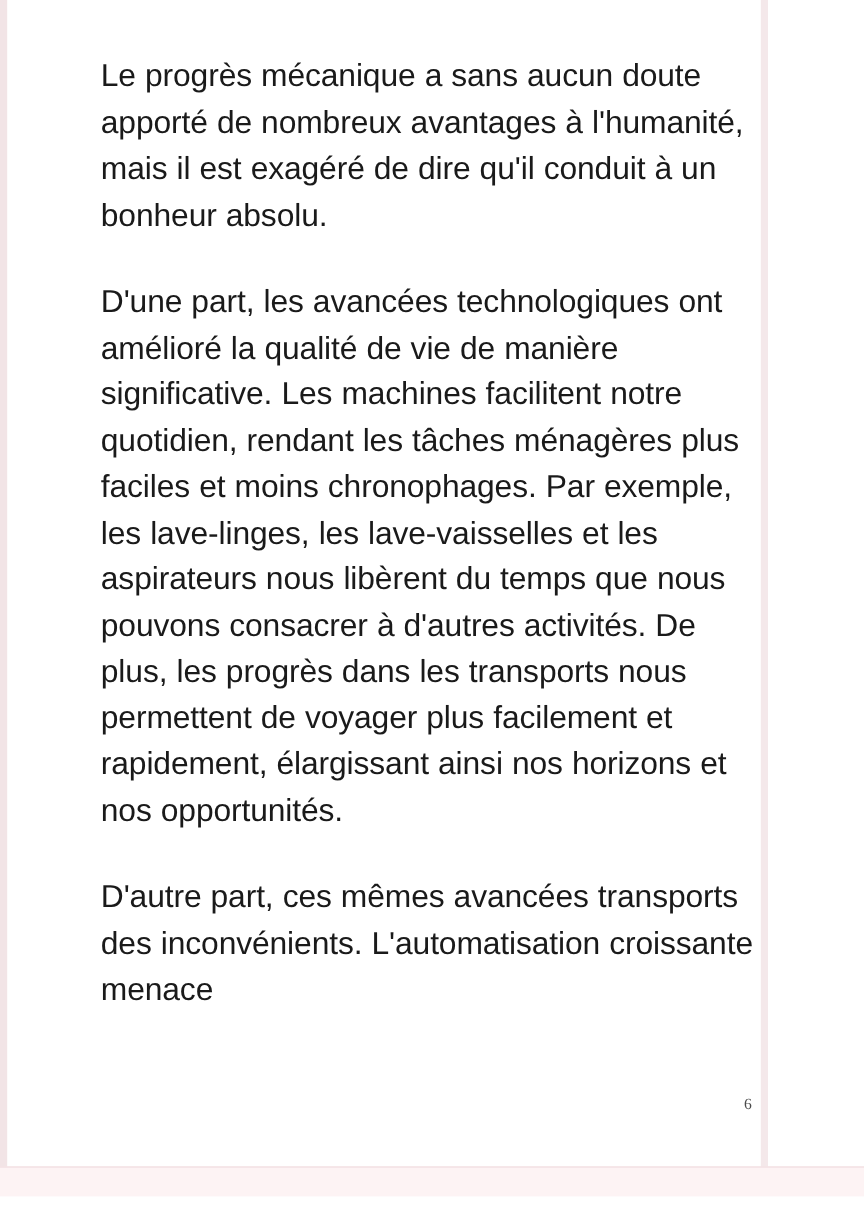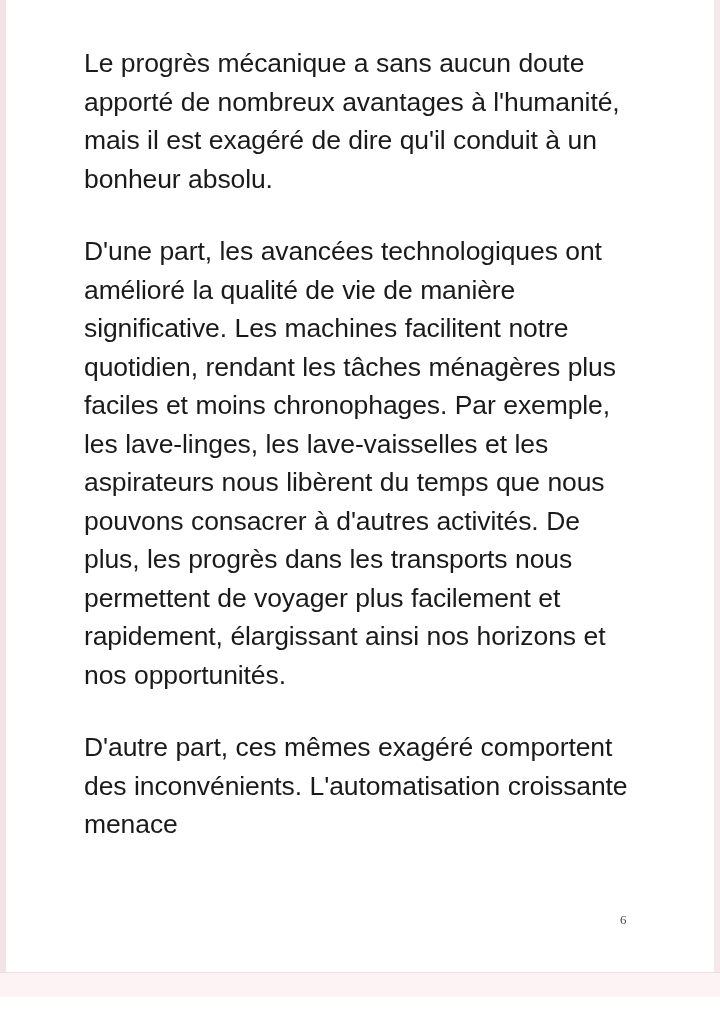--- a/index.html
+++ b/index.html
@@ -8,21 +8,21 @@
   }
   body {
     width: 720px;
     height: 1015px;
     background: #ffffff;
     font-family: "Liberation Sans", sans-serif;
     overflow: hidden;
   }
   .page {
     position: relative;
-    width: 720px;
+    width: 640px;
     height: 1015px;
     background: #ffffff;
     box-sizing: border-box;
   }
   
   .edge-left {
     position: absolute;
     left: 0;
     top: 0;
     width: 6px;
@@ -86,21 +86,21 @@
 <body>
 
 <div class="page">
 
   <div class="edge-left"></div>
   <div class="edge-right"></div>
 
   <div class="content">
     <p class="para">Le progrès mécanique a sans aucun doute apporté de nombreux avantages à l'humanité, mais il est exagéré de dire qu'il conduit à un bonheur absolu.</p>
     <p class="para">D'une part, les avancées technologiques ont amélioré la qualité de vie de manière significative. Les machines facilitent notre quotidien, rendant les tâches ménagères plus faciles et moins chronophages. Par exemple, les lave-linges, les lave-vaisselles et les aspirateurs nous libèrent du temps que nous pouvons consacrer à d'autres activités. De plus, les progrès dans les transports nous permettent de voyager plus facilement et rapidement, élargissant ainsi nos horizons et nos opportunités.</p>
-    <p class="para">D'autre part, ces mêmes exagéré comportent des inconvénients. L'automatisation croissante menace</p>
+    <p class="para">D'autre part, ces mêmes avancées transports des inconvénients. L'automatisation croissante menace</p>
   </div>
 
   <div class="page-number">6</div>
 
   <div class="edge-bottom"></div>
   <div class="edge-bottom-inner"></div>
 
 </div>
 
 </body></html>

